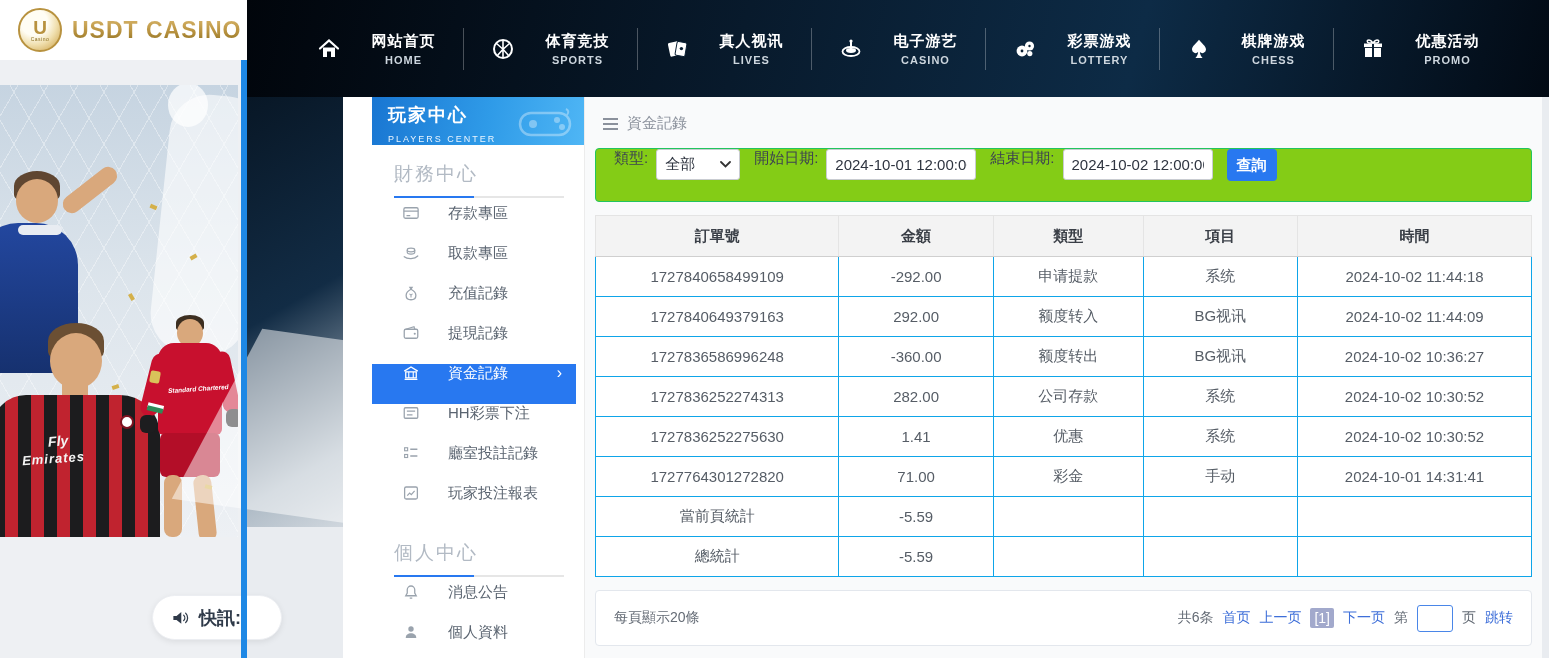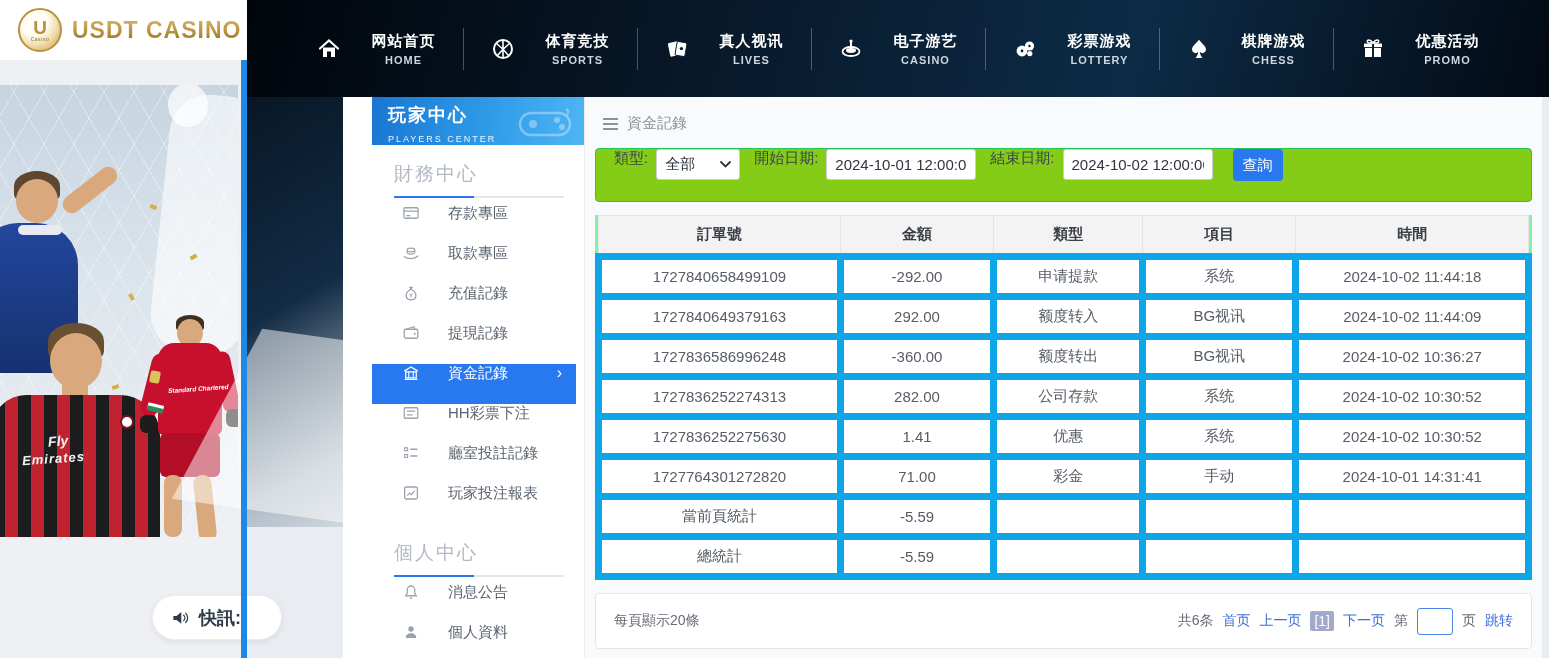--- a/index.html
+++ b/index.html
@@ -110,26 +110,26 @@
   .filter-box { margin-top:15px; height:54px; background:#84cc16; border:1px solid #22c55e; border-radius:4px;
     display:flex; padding:0 18px; }
   .f-label { font-size:15px; color:#3d4450; margin-right:8px; }
   .f-select { width:84px; height:31px; border:1px solid #c9ccd1; border-radius:3px; background:#fff;
     display:flex; align-items:center; justify-content:space-between; padding:0 8px; font-size:15px; color:#2f3540;
     margin-right:14px; cursor:pointer; }
   .f-input { height:31px; border:1px solid #c9ccd1; border-radius:3px; background:#fff; font-size:15px;
     color:#2f3540; padding:0 8px; width:150px; margin-right:14px;
     font-family:"Liberation Sans","DejaVu Sans",sans-serif; }
   .f-btn { width:50px; height:32px; background:#2878f0; border:none; border-radius:4px; color:#fff;
-    font-size:15px; cursor:pointer; margin-left:6px; font-family:inherit; }
+    font-size:15px; cursor:pointer; font-family:inherit;font-weight:bold; }
 
   table.rec { margin-top:13px; width:100%; border-collapse:collapse; background:#86efac; }
   .rec th { height:41px; background:#f3f3f3; border:1px solid #e4e4e4; border-bottom:1px solid #cfcfcf;
     font-size:15px; color:#3a3f47; font-weight:700; }
-  .rec td { height:40px; border:7px solid #0ea5e9; font-size:15px; color:#565d66; text-align:center; background:#fff; }
+  .rec td { height:40px; border:1px solid #0ea5e9; font-size:15px; color:#565d66; text-align:center; background:#fff; }
 
   .pager-box { margin-top:13px; height:56px; background:#fff; border:1px solid #e3e7ed; border-radius:4px;
     display:flex; align-items:center; justify-content:space-between; padding:0 18px; font-size:14px; color:#646b75; }
   .pager-right { display:flex; align-items:center; gap:9px; }
   .pg-link { color:#3e6fd9; cursor:pointer; }
   .pg-cur { background:#a2a9cc; color:#fff; padding:2px 4px; border-radius:2px; }
   .pg-input { width:36px; height:27px; border:1px solid #4a86e8; border-radius:3px; background:#fff; }
 </style>
 </head>
 <body>

